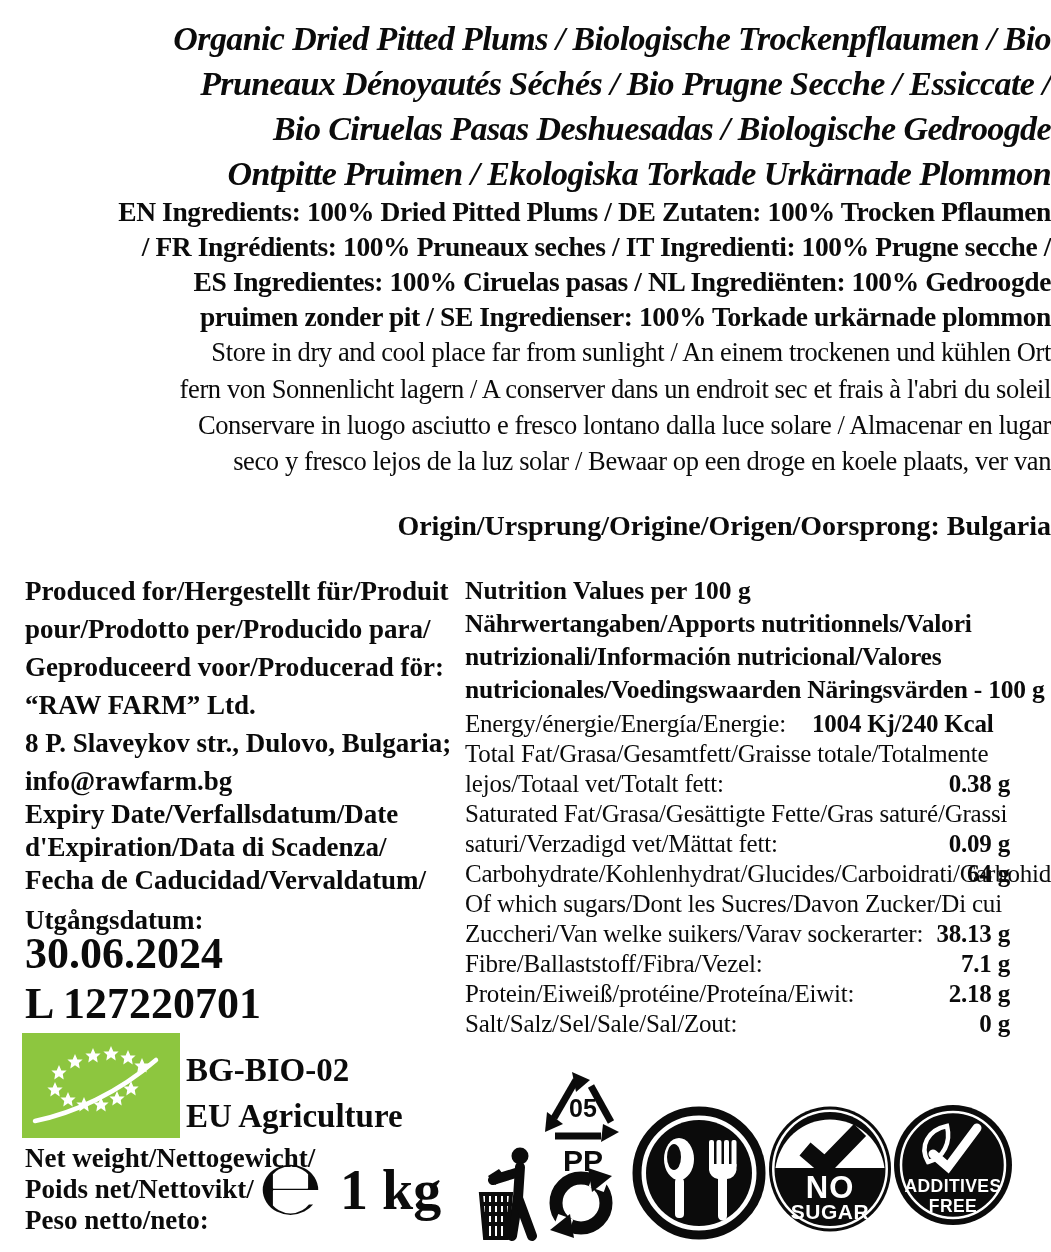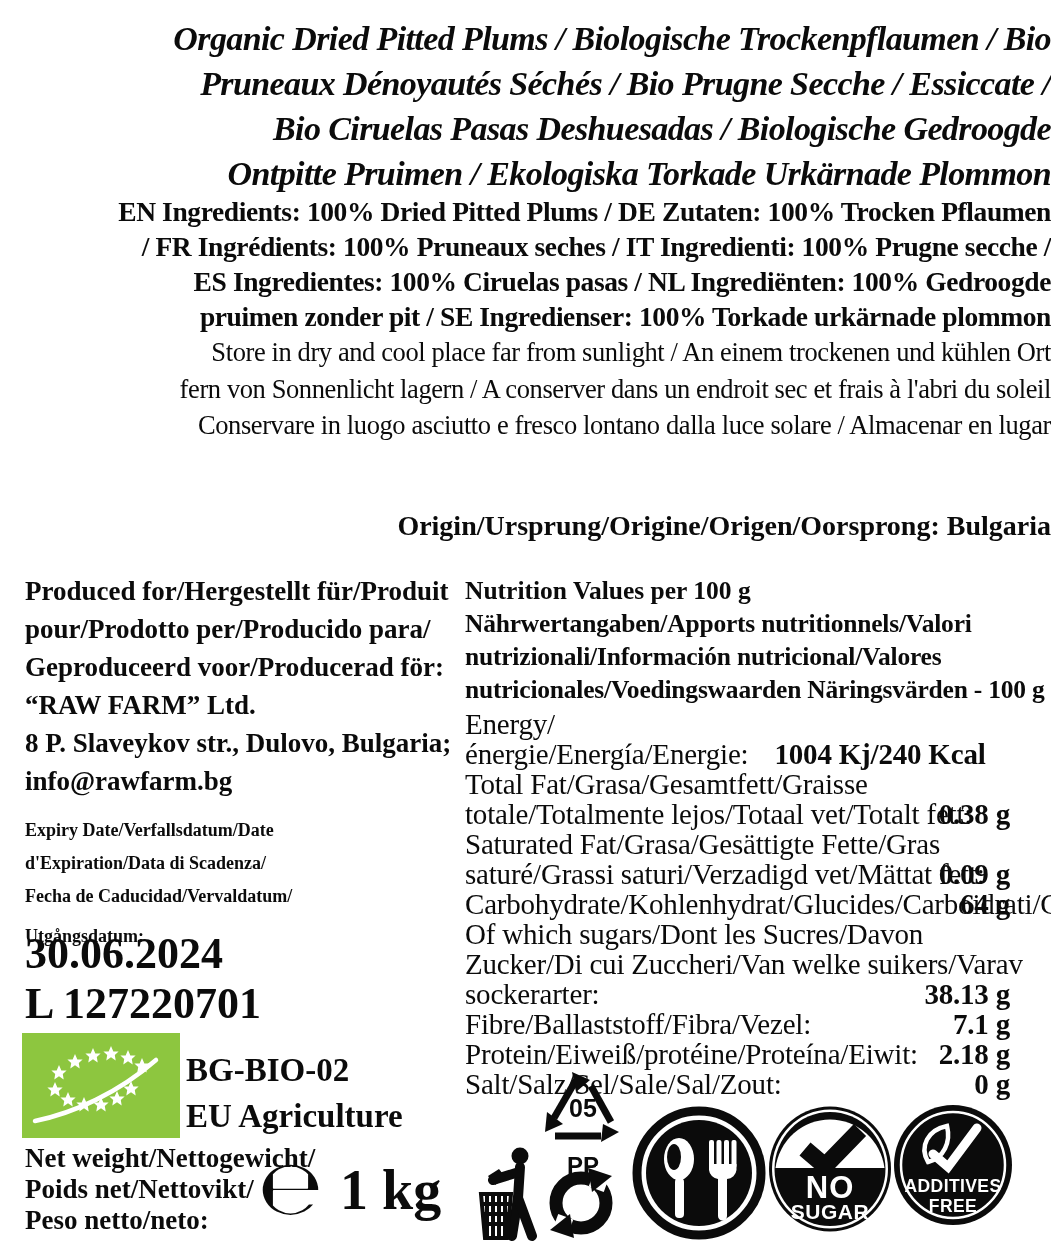--- a/index.html
+++ b/index.html
@@ -7,26 +7,26 @@
     position:relative;width:1051px;height:1252px;background:#ffffff;
     color:#0b0b0b;font-family:"Liberation Serif",serif;overflow:hidden;
   }
   .cline{position:absolute;left:0;width:100%;text-align:right;white-space:nowrap;}
   .title-line{font-weight:bold;font-style:italic;font-size:34px;letter-spacing:-0.6px;}
   .ing-line{font-weight:bold;font-size:27.5px;letter-spacing:-0.4px;}
   .sto-line{font-size:26.5px;letter-spacing:-0.4px;}
   .origin-line{font-weight:bold;font-size:28px;}
   .lline{position:absolute;left:25px;white-space:nowrap;font-weight:bold;}
   .prod-line{font-size:27px;}
-  .exp-line{font-size:18px;margin-top:21px;}
+  .exp-line{font-size:27px;}
   .big-line{font-size:44px;}
   .nutcol{position:absolute;left:465px;top:574px;width:580px;}
   .nut-title{font-weight:bold;font-size:25.5px;line-height:33px;}
   .nut-sub{font-weight:bold;font-size:25.5px;line-height:33px;letter-spacing:-0.2px;}
-  .nrow{position:relative;width:578px;font-size:29px;line-height:30px;letter-spacing:-0.2px;}
+  .nrow{position:relative;width:578px;font-size:25px;line-height:30px;letter-spacing:-0.2px;}
   .nrow-first{margin-top:3px;}
   .nvalue{position:absolute;right:33px;bottom:0;font-weight:bold;white-space:nowrap;}
   .nvalue-inline{font-weight:bold;margin-left:26px;white-space:nowrap;}
   .abs{position:absolute;}
   .code-line{position:absolute;left:186px;font-weight:bold;font-size:33px;white-space:nowrap;}
   .nw-line{position:absolute;left:25px;font-weight:bold;font-size:27px;white-space:nowrap;text-align:center;}
   .esign{position:absolute;left:258px;top:1150px;font-family:"DejaVu Sans",sans-serif;font-size:76px;line-height:76px;}
   .kg{position:absolute;left:340px;top:1158px;font-weight:bold;font-size:56px;line-height:64px;}
   .badge-text{position:absolute;left:0;width:100%;text-align:center;color:#ffffff;
     font-family:"Liberation Sans",sans-serif;font-weight:bold;white-space:nowrap;}
@@ -44,20 +44,21 @@
   <div class="cline title-line" style="top:155px">Ontpitte Pruimen / Ekologiska Torkade Urkärnade Plommon</div>
 
   <div class="cline ing-line" style="top:196px">EN Ingredients: 100% Dried Pitted Plums / DE Zutaten: 100% Trocken Pflaumen</div>
   <div class="cline ing-line" style="top:231px">/ FR Ingrédients: 100% Pruneaux seches / IT Ingredienti: 100% Prugne secche  /</div>
   <div class="cline ing-line" style="top:266px">ES Ingredientes: 100% Ciruelas pasas  / NL Ingrediënten: 100% Gedroogde</div>
   <div class="cline ing-line" style="top:301px">pruimen zonder pit / SE Ingredienser: 100% Torkade urkärnade plommon</div>
 
   <div class="cline sto-line" style="top:337px">Store in dry and cool place far from sunlight / An einem trockenen und kühlen Ort</div>
   <div class="cline sto-line" style="top:374px">fern von Sonnenlicht lagern / A conserver dans un endroit sec et frais à l'abri du soleil</div>
   <div class="cline sto-line" style="top:410px">Conservare in luogo asciutto e fresco lontano dalla luce solare / Almacenar en lugar</div>
+  <div class="cline sto-line" style="top:446px">seco y fresco lejos de la luz solar / Bewaar op een droge en koele plaats, ver van</div>
 
   <div class="cline origin-line" style="top:510px">Origin/Ursprung/Origine/Origen/Oorsprong: Bulgaria</div>
 
   <div class="lline prod-line" style="top:576px">Produced for/Hergestellt für/Produit</div>
   <div class="lline prod-line" style="top:614px">pour/Prodotto per/Producido para/</div>
   <div class="lline prod-line" style="top:652px">Geproduceerd voor/Producerad för:</div>
   <div class="lline prod-line" style="top:690px">“RAW FARM” Ltd.</div>
   <div class="lline prod-line" style="top:728px">8 P. Slaveykov str., Dulovo, Bulgaria;</div>
   <div class="lline prod-line" style="top:766px">info@rawfarm.bg</div>
 
@@ -157,21 +158,21 @@
       <g stroke="#0b0b0b" stroke-width="7" fill="none" stroke-linejoin="round">
         <path d="M35 10 L13 48"></path>
         <path d="M14 66 L60 66"></path>
         <path d="M70 52 L50 16"></path>
       </g>
       <path d="M31 2 L49 10 L35 22 Z" fill="#0b0b0b"></path>
       <path d="M6 42 L22 54 L4 62 Z" fill="#0b0b0b"></path>
       <path d="M78 62 L60 72 L62 54 Z" fill="#0b0b0b"></path>
     </svg>
     <span class="resin-text" style="top:24px;font-size:25px">05</span>
-    <span class="resin-text" style="top:82px;font-size:24px">PP</span>
+    <span class="resin-text" style="top:74px;font-size:30px">PP</span>
   </div>
 
   <div class="abs" style="left:544px;top:1166px;width:74px;height:74px">
     <svg width="74" height="74" viewBox="0 0 74 74">
       <circle cx="37" cy="37" r="25" fill="none" stroke="#0b0b0b" stroke-width="13"></circle>
       <rect x="48" y="2" width="16" height="22" fill="#ffffff" transform="rotate(20 56 13)"></rect>
       <rect x="10" y="50" width="16" height="22" fill="#ffffff" transform="rotate(20 18 61)"></rect>
       <path d="M44 2 L68 10 L48 26 Z" fill="#0b0b0b"></path>
       <path d="M30 72 L6 64 L26 48 Z" fill="#0b0b0b"></path>
     </svg>

